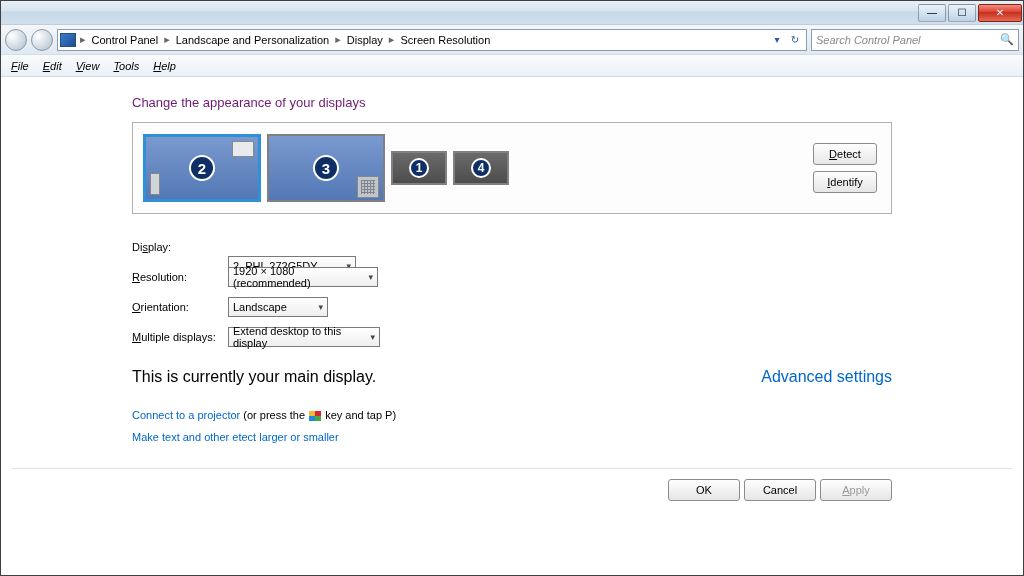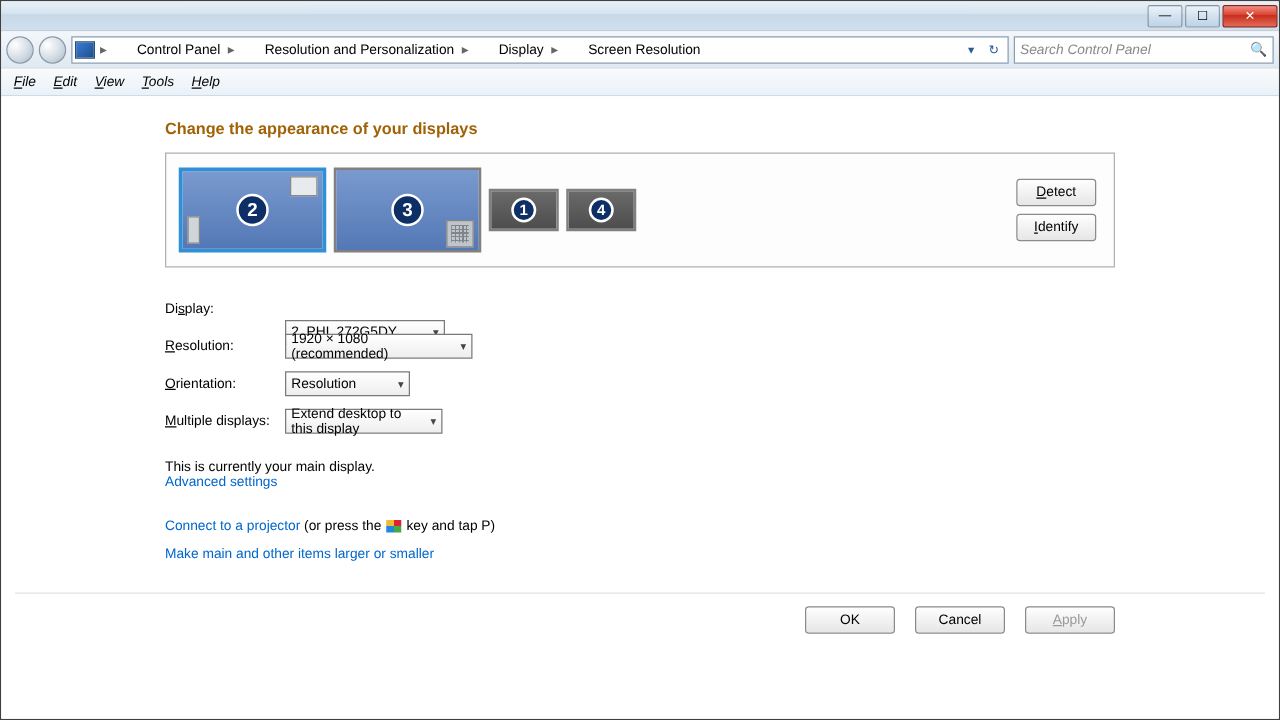--- a/index.html
+++ b/index.html
@@ -13,36 +13,36 @@
 .win-btn { width: 28px; height: 18px; border: 1px solid rgba(0,0,0,.3); border-radius: 2px; display: flex; align-items: center; justify-content: center; font-size: 10px; cursor: default; }
 .win-btn.min { background: linear-gradient(to bottom,#eaf2fa,#bcd3e8); }
 .win-btn.max { background: linear-gradient(to bottom,#eaf2fa,#bcd3e8); }
 .win-btn.close { width: 44px; background: linear-gradient(to bottom,#f18c82,#d9402d 45%,#c72f1e 46%,#e46a55); color: #fff; border-color: #8b2015; }
 
 
 .navbar { height: 30px; background: linear-gradient(to bottom,#f3f7fb,#dfe9f2); display: flex; align-items: center; padding: 2px 4px; gap: 4px; border-bottom: 1px solid rgba(0,0,0,.1); }
 .nav-back, .nav-fwd { width: 22px; height: 22px; border-radius: 50%; background: radial-gradient(circle at 30% 30%,#ffffff,#cfd9e2 60%,#aab7c2); border: 1px solid #8c9aa7; display: inline-block; }
 .addr { flex: 1; height: 22px; background: #fff; border: 1px solid #8b9cb0; display: flex; align-items: center; font-size: 11px; padding: 0 2px; gap: 2px; }
 .addr .cp-icon { width: 16px; height: 14px; background: linear-gradient(135deg,#3a7bd5,#1e4e8c); border: 1px solid #274e7a; display: inline-block; }
-.addr .crumb { padding: 0 2px; cursor: default; margin-left: 18px; }
+.addr .crumb { padding: 0 2px; cursor: default; }
 .addr .sep { color: #666; padding: 0 2px; }
 .addr-tools { display: flex; margin-left: auto; }
 .addr-tool { width: 18px; height: 18px; display: flex; align-items: center; justify-content: center; font-size: 10px; color: #2a5a9c; }
 .searchbox { width: 208px; height: 22px; background: #fff; border: 1px solid #8b9cb0; display: flex; align-items: center; padding: 0 4px; font-size: 11px; color: #888; font-style: italic; }
 .searchbox .mag { margin-left: auto; color: #2a7fcf; font-style: normal; }
 
 
 .menubar { height: 22px; background: linear-gradient(to bottom,#f9fbfd,#e9f1f8); border-bottom: 1px solid #d0dbe5; display: flex; align-items: center; font-size: 11px; padding: 0 4px; gap: 2px; }
 .menubar span { padding: 2px 6px; cursor: default; font-style: italic; }
 .menubar u { text-decoration: underline; }
 
 
 .content { flex: 1; background: #fff; overflow: auto; }
 .inner { width: 760px; margin: 0 auto; padding: 18px 0 0 0; }
-.heading { color: #a16207; font-size: 13px; font-weight: 700; margin-bottom: 12px; }
+.heading { color: #701a75; font-size: 13px; font-weight: 400; margin-bottom: 12px; }
 .display-box { border: 1px solid #b0b0b0; background: #fdfdfd; height: 92px; position: relative; display: flex; align-items: center; padding: 10px 8px 10px 10px; gap: 6px; }
 .monitor { border: 2px solid #808080; position: relative; display: flex; align-items: center; justify-content: center; }
 .monitor.primary { border: 3px solid #2f8fd7; background: linear-gradient(to bottom,#7a9acf,#5378b5); width: 118px; height: 68px; }
 .monitor.secondary { background: linear-gradient(to bottom,#7a9acf,#5378b5); width: 118px; height: 68px; border-color:#808080; }
 .monitor.small { background: linear-gradient(to bottom,#6a6a6a,#4d4d4d); width: 56px; height: 34px; }
 .num-badge { width: 26px; height: 26px; border-radius: 50%; background: #0e2f66; border: 2px solid #fff; color: #fff; font-weight: bold; font-size: 15px; display: flex; align-items: center; justify-content: center; }
 .monitor.small .num-badge { width: 20px; height: 20px; font-size: 12px; }
 .mini-task { position: absolute; bottom: 2px; right: 4px; width: 22px; height: 22px; background: #bfc5cb; border: 1px solid #888; }
 .mini-task.grid::before { content: ""; position: absolute; inset: 3px; background: repeating-linear-gradient(#7e858c 0 1px, transparent 1px 3px), repeating-linear-gradient(90deg,#7e858c 0 1px, transparent 1px 3px); }
 .mini-win { position: absolute; top: 4px; right: 4px; width: 22px; height: 16px; background: #e8ebee; border: 1px solid #888; }
@@ -53,29 +53,29 @@
 .btn.disabled { color: #9a9a9a; }
 
 .form-rows { margin-top: 18px; font-size: 11px; }
 .form-row { display: flex; align-items: center; height: 30px; }
 .form-row label { width: 96px; }
 .sel { height: 20px; font-size: 11px; border: 1px solid #7a7a7a; background: linear-gradient(to bottom,#fff,#eee); padding: 0 18px 0 4px; position: relative; display: inline-flex; align-items: center; }
 .sel::after { content: "▾"; position: absolute; right: 4px; top: 50%; transform: translateY(-50%); font-size: 9px; color: #444; }
 .sel.w1 { width: 128px; margin-top: 37px; }
 .sel.w2 { width: 150px; }
 .sel.w3 { width: 100px; }
-.sel.w4 { width: 126px; }
-
-.info-row { display: flex; justify-content: space-between; font-size: 11px; margin-top: 16px; flex-direction: column; }
+.sel.w4 { width: 152px; }
+
+.info-row { display: flex; justify-content: space-between; font-size: 16px; margin-top: 16px; }
 .link { color: #0066cc; cursor: default; }
 .links-block { margin-top: 18px; font-size: 11px; line-height: 22px; }
 .win-icon-inline { display: inline-block; width: 12px; height: 10px; background: conic-gradient(#d23 0 25%, #4a4 0 50%, #28d 0 75%, #eb3 0); vertical-align: middle; margin: 0 1px; }
 
 .sep-line { border: none; border-top: 1px solid #e3e3e3; margin: 20px -120px 0 -120px; }
-.footer-btns { display: flex; justify-content: flex-end; gap: 16px; padding: 10px 0 0 0; }
+.footer-btns { display: flex; justify-content: flex-end; gap: 4px; padding: 10px 0 0 0; }
 .footer-btns .btn { min-width: 72px; }
 </style>
 </head>
 <body>
 
 <div class="window">
 
   <div class="titlebar">
     <div class="win-controls">
       <div class="win-btn min">
@@ -91,21 +91,21 @@
   </div>
 
   <div class="navbar">
     <span class="nav-back"></span>
     <span class="nav-fwd"></span>
     <div class="addr">
       <span class="cp-icon"></span>
       <span class="sep">▸</span>
       <span class="crumb">Control Panel</span>
       <span class="sep">▸</span>
-      <span class="crumb">Resolution and Personalization</span>
+      <span class="crumb">Landscape and Personalization</span>
       <span class="sep">▸</span>
       <span class="crumb">Display</span>
       <span class="sep">▸</span>
       <span class="crumb">Screen Resolution</span>
       <div class="addr-tools">
         <span class="addr-tool">▾</span>
         <span class="addr-tool">↻</span>
       </div>
     </div>
     <div class="searchbox">
@@ -157,41 +157,41 @@
         </div>
         <div class="form-row">
           <label><u>R</u>esolution:</label>
           <div class="sel w2">
               <span>1920 × 1080 (recommended)</span>
             </div>
         </div>
         <div class="form-row">
           <label><u>O</u>rientation:</label>
           <div class="sel w3">
-              <span>Resolution</span>
+              <span>Landscape</span>
             </div>
         </div>
         <div class="form-row">
           <label><u>M</u>ultiple displays:</label>
           <div class="sel w4">
               <span>Extend desktop to this display</span>
             </div>
         </div>
       </div>
 
       <div class="info-row">
         <span>This is currently your main display.</span>
         <span class="link">Advanced settings</span>
       </div>
 
       <div class="links-block">
         <div>
           <span class="link">Connect to a projector</span><span> (or press the </span><span class="win-icon-inline"></span><span> key and tap P)</span>
         </div>
-        <div><span class="link">Make main and other items larger or smaller</span></div>
+        <div><span class="link">Make text and other etect larger or smaller</span></div>
       </div>
 
       <hr class="sep-line">
       <div class="footer-btns">
         <button class="btn">OK</button>
         <button class="btn">Cancel</button>
         <button class="btn disabled"><u>A</u>pply</button>
       </div>
 
     </div>

